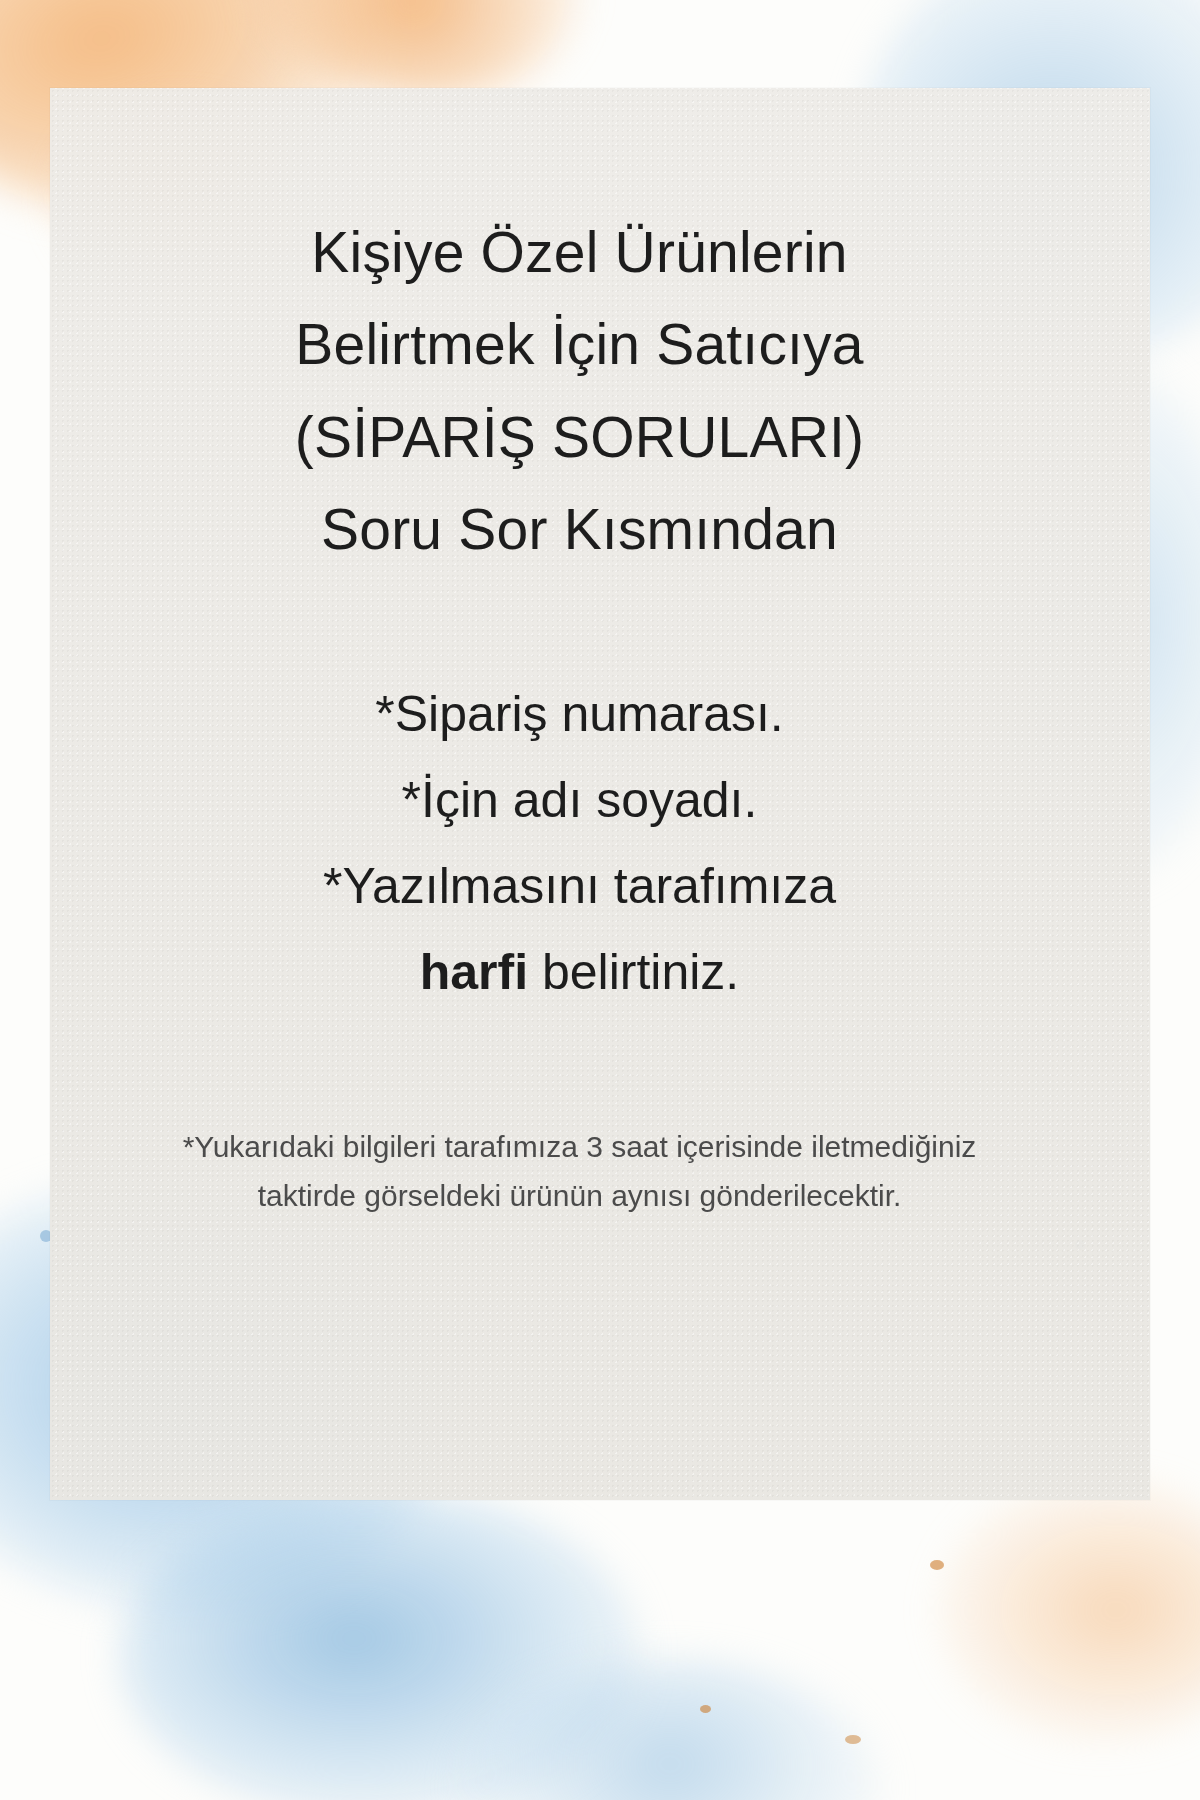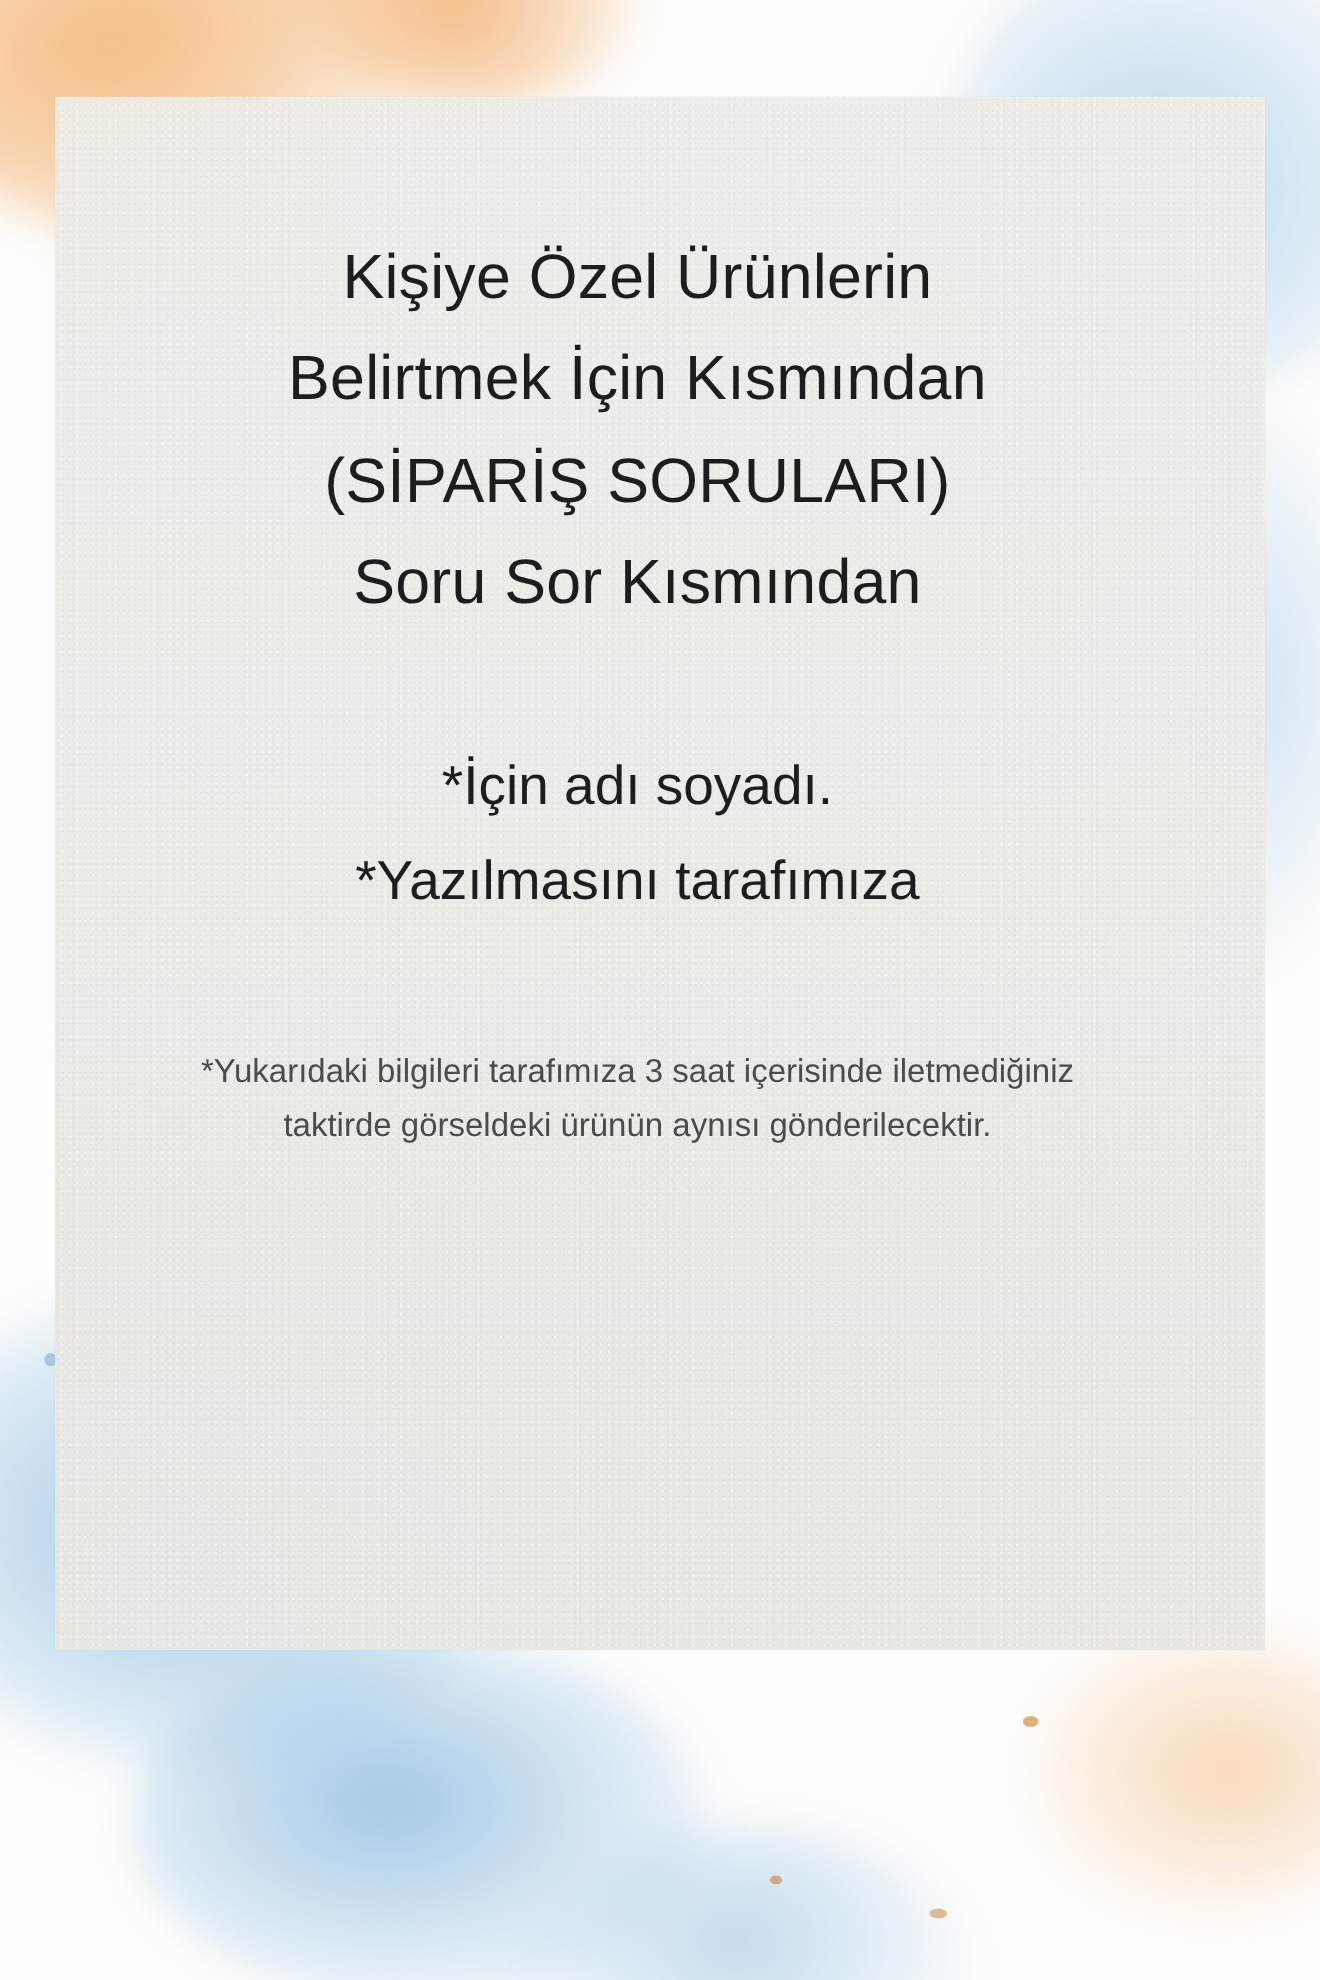--- a/index.html
+++ b/index.html
@@ -211,28 +211,30 @@
   <div class="speck" style="left:700px;top:1705px;width:11px;height:8px;background:rgba(205,141,77,0.7);"></div>
   <div class="speck" style="left:845px;top:1735px;width:16px;height:9px;background:rgba(208,146,82,0.6);"></div>
   <div class="speck" style="left:40px;top:1230px;width:12px;height:12px;background:rgba(120,170,210,0.55);"></div>
   <div class="speck" style="left:1075px;top:1240px;width:10px;height:10px;background:rgba(130,175,214,0.5);"></div>
 
   <div class="card">
     <div class="card-inner">
 
       <h1 class="heading">
         <span class="line">Kişiye Özel Ürünlerin</span>
-        <span class="line">Belirtmek İçin Kısmından</span>
+        <span class="line">Belirtmek İçin Satıcıya</span>
         <span class="line">(SİPARİŞ SORULARI)</span>
         <span class="line">Soru Sor Kısmından</span>
       </h1>
 
       <div class="bullets">
+        <span class="line">*Sipariş numarası.</span>
         <span class="line">*İçin adı soyadı.</span>
         <span class="line">*Yazılmasını tarafımıza</span>
+        <span class="line"><span class="strong">harfi</span><span> belirtiniz.</span></span>
       </div>
 
       <p class="footnote">*Yukarıdaki bilgileri tarafımıza 3 saat içerisinde iletmediğiniz taktirde görseldeki ürünün aynısı gönderilecektir.</p>
 
     </div>
   </div>
 
 </div>
 
 </body></html>

